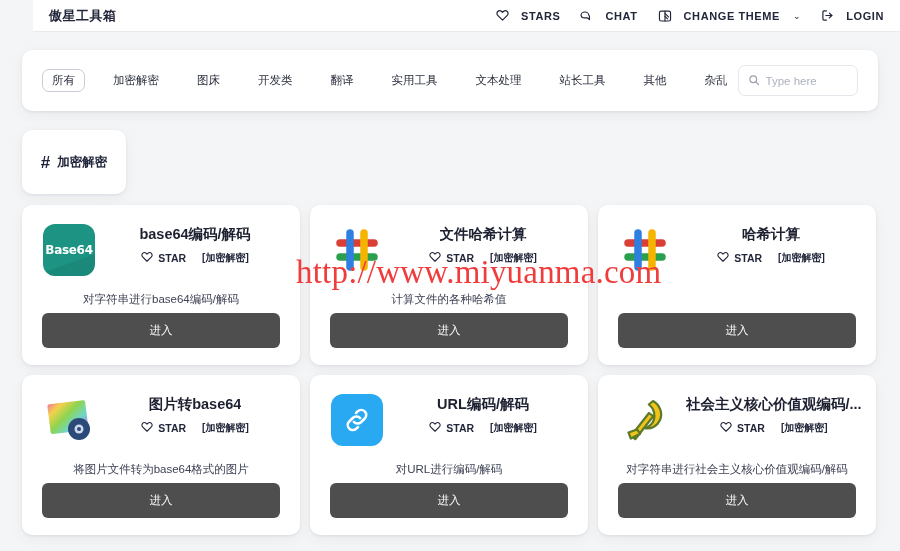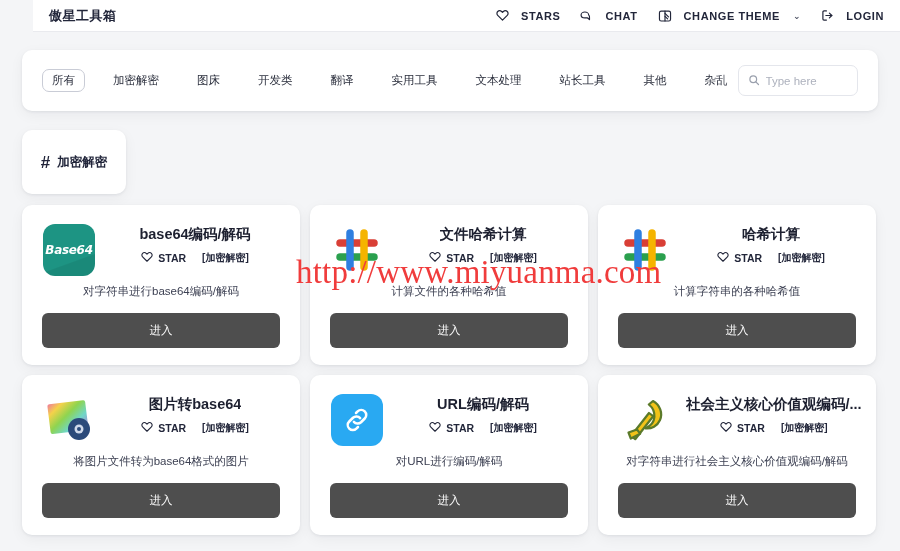--- a/index.html
+++ b/index.html
@@ -78,34 +78,34 @@
   }
   .card {
     background: #fff; border-radius: 10px; height: 160px;
     box-shadow: 0 1px 3px rgba(20,24,40,.07), 0 4px 14px rgba(20,24,40,.05);
     padding: 18px 20px 0 20px;
     display: flex; flex-direction: column; align-items: center;
   }
   .card-head { display: flex; align-items: flex-start; gap: 14px; width: 100%; }
   .icon-wrap {
     width: 54px; height: 54px; flex: 0 0 54px;
-    display: flex; align-items: center; justify-content: center; font-style: italic;
+    display: flex; align-items: center; justify-content: center;
   }
   .card-meta { flex: 1; display: flex; flex-direction: column; align-items: center; padding-top: 2px; }
   .card-title {
     font-size: 14.5px; font-weight: bold; color: #1d2030;
     white-space: nowrap; overflow: hidden; text-overflow: ellipsis;
     max-width: 186px; text-align: center; line-height: 1.3;
   }
   .card-sub { display: flex; align-items: flex-end; gap: 16px; margin-top: 7px; }
   .star { display: flex; align-items: center; gap: 5px; font-size: 10.5px; font-weight: bold; color: #22263a; cursor: pointer; }
   .tagtxt { font-size: 10px; font-weight: bold; color: #22263a; }
   .card-desc {
     font-size: 11.5px; color: #3d4153; text-align: center;
-    margin-top: 6px; line-height: 1.4;
+    margin-top: 14px; line-height: 1.4;
   }
   .enter-btn {
     margin-top: auto; margin-bottom: 17px;
     width: 238px; height: 35px; background: #4e4e4e; color: #fff;
     border: none; border-radius: 6px; font-size: 11.5px; cursor: pointer;
     font-family: "Liberation Sans", sans-serif;
     display: flex; align-items: center; justify-content: center;
   }
 
   
@@ -305,21 +305,20 @@
                 <svg width="12" height="12" viewBox="0 0 24 24" fill="none" stroke="#22263a" stroke-width="2.2" stroke-linecap="round" stroke-linejoin="round">
                   <path d="M20.8 4.6a5 5 0 0 0-7.1 0L12 6.3l-1.7-1.7a5 5 0 1 0-7.1 7.1l8.8 8.8 8.8-8.8a5 5 0 0 0 0-7.1z"></path>
                 </svg>
               </span>
               <span>STAR</span>
             </span>
             <span class="tagtxt">[加密解密]</span>
           </div>
         </div>
       </div>
-      <div class="card-desc">计算字符串的各种哈希值</div>
       <button class="enter-btn">进入</button>
     </div>
 
     <div class="card">
       <div class="card-head">
         <div class="icon-wrap">
           <svg class="picico" width="52" height="52" viewBox="0 0 52 52">
             <defs>
               <linearGradient id="rb1" x1="0" y1="0" x2="1" y2="1">
                 <stop offset="0" stop-color="#f07a9e"></stop>

